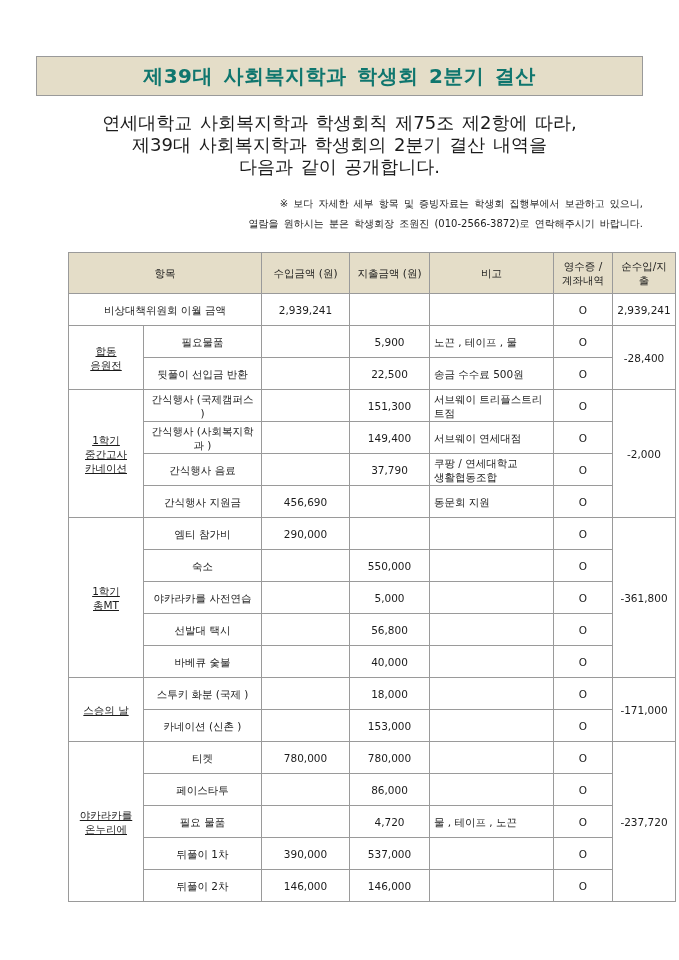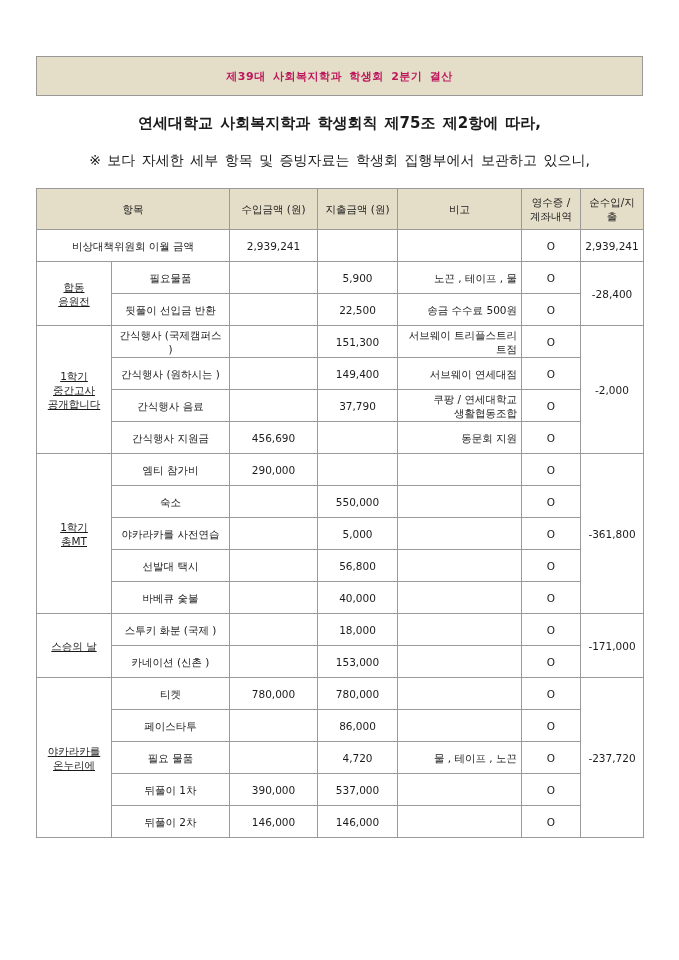--- a/index.html
+++ b/index.html
@@ -24,54 +24,55 @@
   
   .title-bar {
     border: 1px solid #9a9a9a;
     background: #e4ddc8;
     height: 38px;
     display: flex;
     align-items: center;
     justify-content: center;
   }
   .title-text {
-    font-size: 11px;
+    font-size: 20px;
     font-weight: bold;
     letter-spacing: 0.5px;
-    color: #be185d;
+    color: #0f766e;
     word-spacing: 3px;
   }
   
   .intro {
     margin-top: 16px;
     text-align: center;
   }
   .intro-line {
-    font-size: 15px;
+    font-size: 18px;
     line-height: 22px;
     color: #1b1b1b;
     word-spacing: 2px;
-    font-weight: bold;
   }
   .notice {
     margin-top: 16px;
     text-align: center;
   }
   .notice-line {
-    font-size: 14px;
+    font-size: 10px;
     line-height: 20px;
     color: #1b1b1b;
     word-spacing: 2px;
+    text-align: right;
   }
   
   table.settlement {
     margin-top: 18px;
     border-collapse: collapse;
     width: 607px;
     table-layout: fixed;
+    margin-left: 32px;
   }
   table.settlement th,
   table.settlement td {
     border: 1px solid #9a9a9a;
     font-size: 10.5px;
     color: #1b1b1b;
     padding: 0 4px;
     vertical-align: middle;
     line-height: 14px;
   }
@@ -94,21 +95,21 @@
     text-decoration: underline;
   }
   td.item {
     text-align: center;
     border-radius: 12px;
   }
   td.num {
     text-align: center;
   }
   td.note {
-    text-align: right;
+    text-align: left;
   }
   td.rcpt {
     text-align: center;
   }
   td.net {
     text-align: center;
   }
   tbody tr { height: 32px; }
   .two-line { display: block; }
 </style>
@@ -116,24 +117,27 @@
 <body>
 
 <div class="page">
 
   <div class="title-bar">
     <div class="title-text">제39대  사회복지학과   학생회  2분기  결산</div>
   </div>
 
   <div class="intro">
     <div class="intro-line">연세대학교   사회복지학과   학생회칙  제75조  제2항에  따라,</div>
+    <div class="intro-line">제39대  사회복지학과   학생회의  2분기  결산  내역을</div>
+    <div class="intro-line">다음과  같이  공개합니다.</div>
   </div>
 
   <div class="notice">
     <div class="notice-line">※  보다  자세한  세부  항목  및  증빙자료는  학생회  집행부에서  보관하고  있으니,</div>
+    <div class="notice-line">열람을  원하시는  분은  학생회장  조원진 (010-2566-3872)로  연락해주시기  바랍니다.</div>
   </div>
 
   <table class="settlement">
     <colgroup>
       <col class="col-cat">
       <col class="col-item">
       <col class="col-in">
       <col class="col-out">
       <col class="col-note">
       <col class="col-rcpt">
@@ -180,31 +184,31 @@
         <td class="num"></td>
         <td class="num">22,500</td>
         <td class="note">송금  수수료  500원</td>
         <td class="rcpt">O</td>
       </tr>
 
       <tr>
         <td class="cat" rowspan="4">
           <span class="two-line">1학기</span>
           <span class="two-line">중간고사</span>
-          <span class="two-line">공개합니다</span>
+          <span class="two-line">카네이션</span>
         </td>
         <td class="item">간식행사 (국제캠퍼스 )</td>
         <td class="num"></td>
         <td class="num">151,300</td>
         <td class="note">서브웨이  트리플스트리트점</td>
         <td class="rcpt">O</td>
         <td class="net" rowspan="4">-2,000</td>
       </tr>
       <tr>
-        <td class="item">간식행사 (원하시는 )</td>
+        <td class="item">간식행사 (사회복지학과 )</td>
         <td class="num"></td>
         <td class="num">149,400</td>
         <td class="note">서브웨이  연세대점</td>
         <td class="rcpt">O</td>
       </tr>
       <tr>
         <td class="item">간식행사  음료</td>
         <td class="num"></td>
         <td class="num">37,790</td>
         <td class="note">

